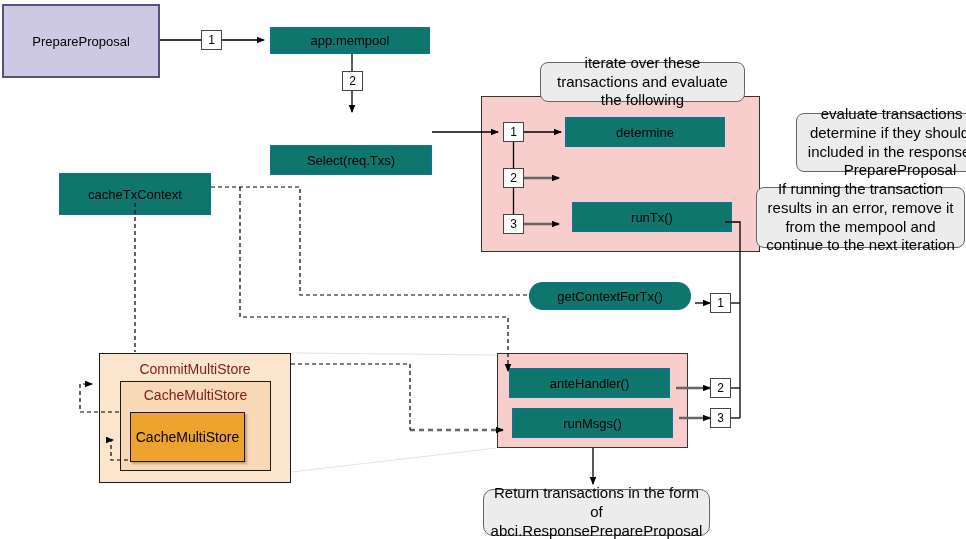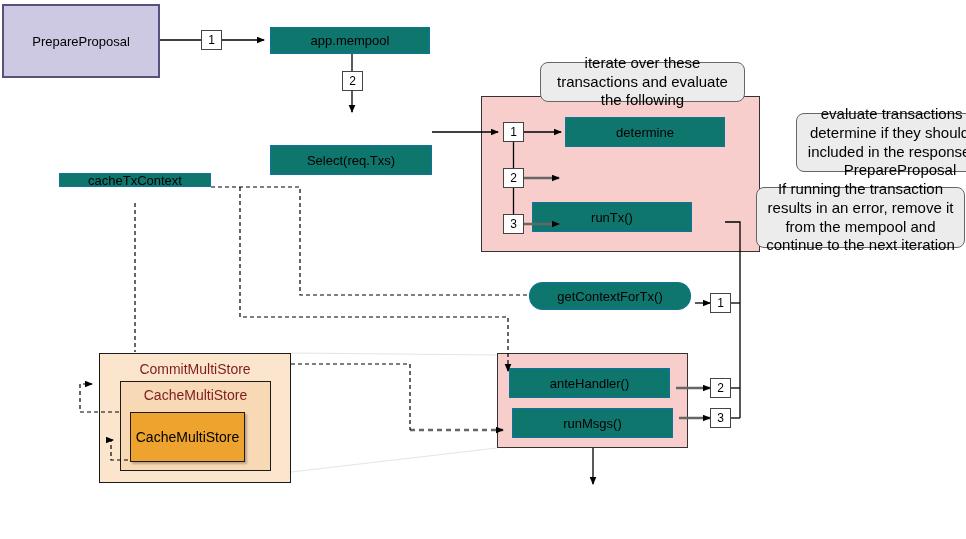--- a/index.html
+++ b/index.html
@@ -42,44 +42,47 @@
   </div>
   <div class="abs node" style="left:270px;top:27px;width:160px;height:27px;">
     <span>app.mempool</span>
   </div>
   <div class="abs node" style="left:270px;top:117px;width:162px;height:30px;margin-top:28px;">
     <span>Select(req.Txs)</span>
   </div>
   <div class="abs node" style="left:565px;top:117px;width:160px;height:30px;">
     <span>determine</span>
   </div>
-  <div class="abs node" style="left:532px;top:202px;width:160px;height:30px;">
+  <div class="abs node" style="left:572px;top:202px;width:160px;height:30px;">
     <span>runTx()</span>
   </div>
-  <div class="abs node" style="left:59px;top:173px;width:152px;height:14px;">
+  <div class="abs node" style="left:59px;top:173px;width:152px;height:42px;">
     <span>cacheTxContext</span>
   </div>
   <div class="abs node" style="left:529px;top:282px;width:162px;height:28px;border-radius:13px;">
     <span>getContextForTx()</span>
   </div>
   <div class="abs node" style="left:509px;top:368px;width:161px;height:30px;">
     <span>anteHandler()</span>
   </div>
   <div class="abs node" style="left:512px;top:408px;width:161px;height:30px;">
     <span>runMsgs()</span>
   </div>
 
   <div class="abs note" style="left:540px;top:62px;width:205px;height:40px;">
     <span>iterate over these transactions and evaluate the following</span>
   </div>
   <div class="abs note" style="left:796px;top:113px;width:208px;height:59px;">
     <span>evaluate transactions to determine if they should be included in the response for PrepareProposal</span>
   </div>
   <div class="abs note" style="left:756px;top:187px;width:209px;height:61px;">
     <span>If running the transaction results in an error, remove it from the mempool and continue to the next iteration</span>
+  </div>
+  <div class="abs note" style="left:483px;top:489px;width:227px;height:47px;border-radius:10px;">
+    <span>Return transactions in the form of abci.ResponsePrepareProposal</span>
   </div>
 
   <div class="abs badge" style="left:201px;top:30px;">
       <span>1</span>
     </div>
   <div class="abs badge" style="left:342px;top:71px;">
       <span>2</span>
     </div>
   <div class="abs badge" style="left:503px;top:122px;">
       <span>1</span>

